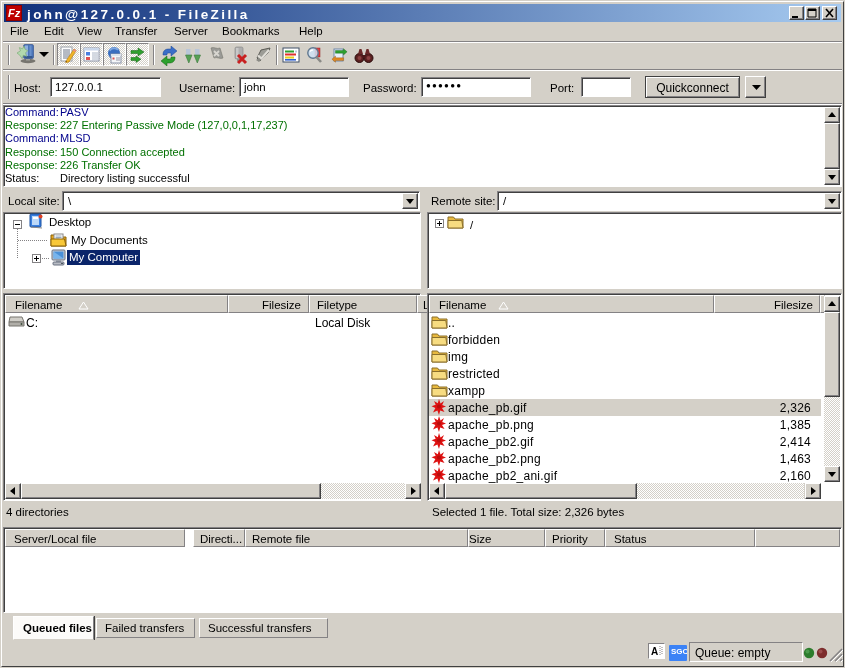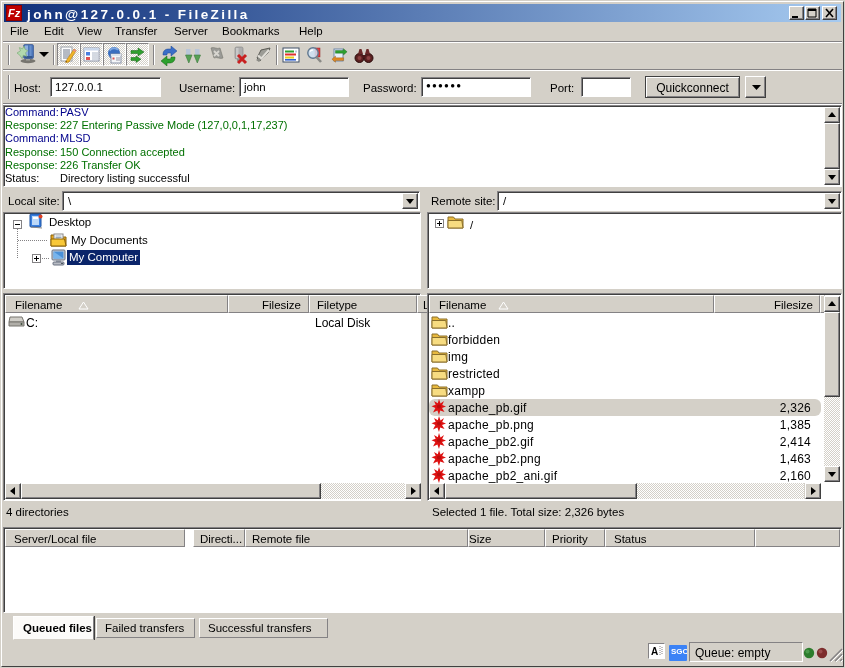--- a/index.html
+++ b/index.html
@@ -390,21 +390,21 @@
       </div>
       <div class="a" style="left:0;top:51px;width:392px;height:17px;">
         <div class="a" style="left:2px;top:1px">
           <svg width="17" height="14" viewBox="0 0 17 14">
             <path d="M1 2h5.5L8 4h8v9H1z" fill="#e8b93e" stroke="#8a6f2b"></path>
             <path d="M1 5.5h13.8L16 13H1z" fill="#f7dc81" stroke="#8a6f2b"></path>
           </svg>
         </div>
         <span class="a" style="left:19px;top:2px">restricted</span>
       </div>
-      <div class="a" style="left:0;top:85px;width:392px;height:17px; background:#D4D0C8;border-radius:6px;">
+      <div class="a" style="left:0;top:85px;width:392px;height:17px; background:#D4D0C8;">
         <div class="a" style="left:2px;top:0px">
           <svg width="16" height="16" viewBox="0 0 16 16">
             <path d="M8 0l1.5 4.5L13 2l-1.8 4L15 7.5l-4 1.6 2.5 3.9-4.3-1.5L8 16l-1.6-4.4L2 13.4 4.4 9 .5 7.2l4.2-1.4L3 2l3.8 2.3z" fill="#dd1111"></path>
             <circle cx="8" cy="7.5" r="2" fill="#b80d0d"></circle>
           </svg>
         </div>
         <span class="a" style="left:19px;top:2px">apache_pb.gif</span>
         <span class="a" style="right:10px;top:2px">2,326</span>
       </div>
       <div class="a" style="left:0;top:102px;width:392px;height:17px;">

